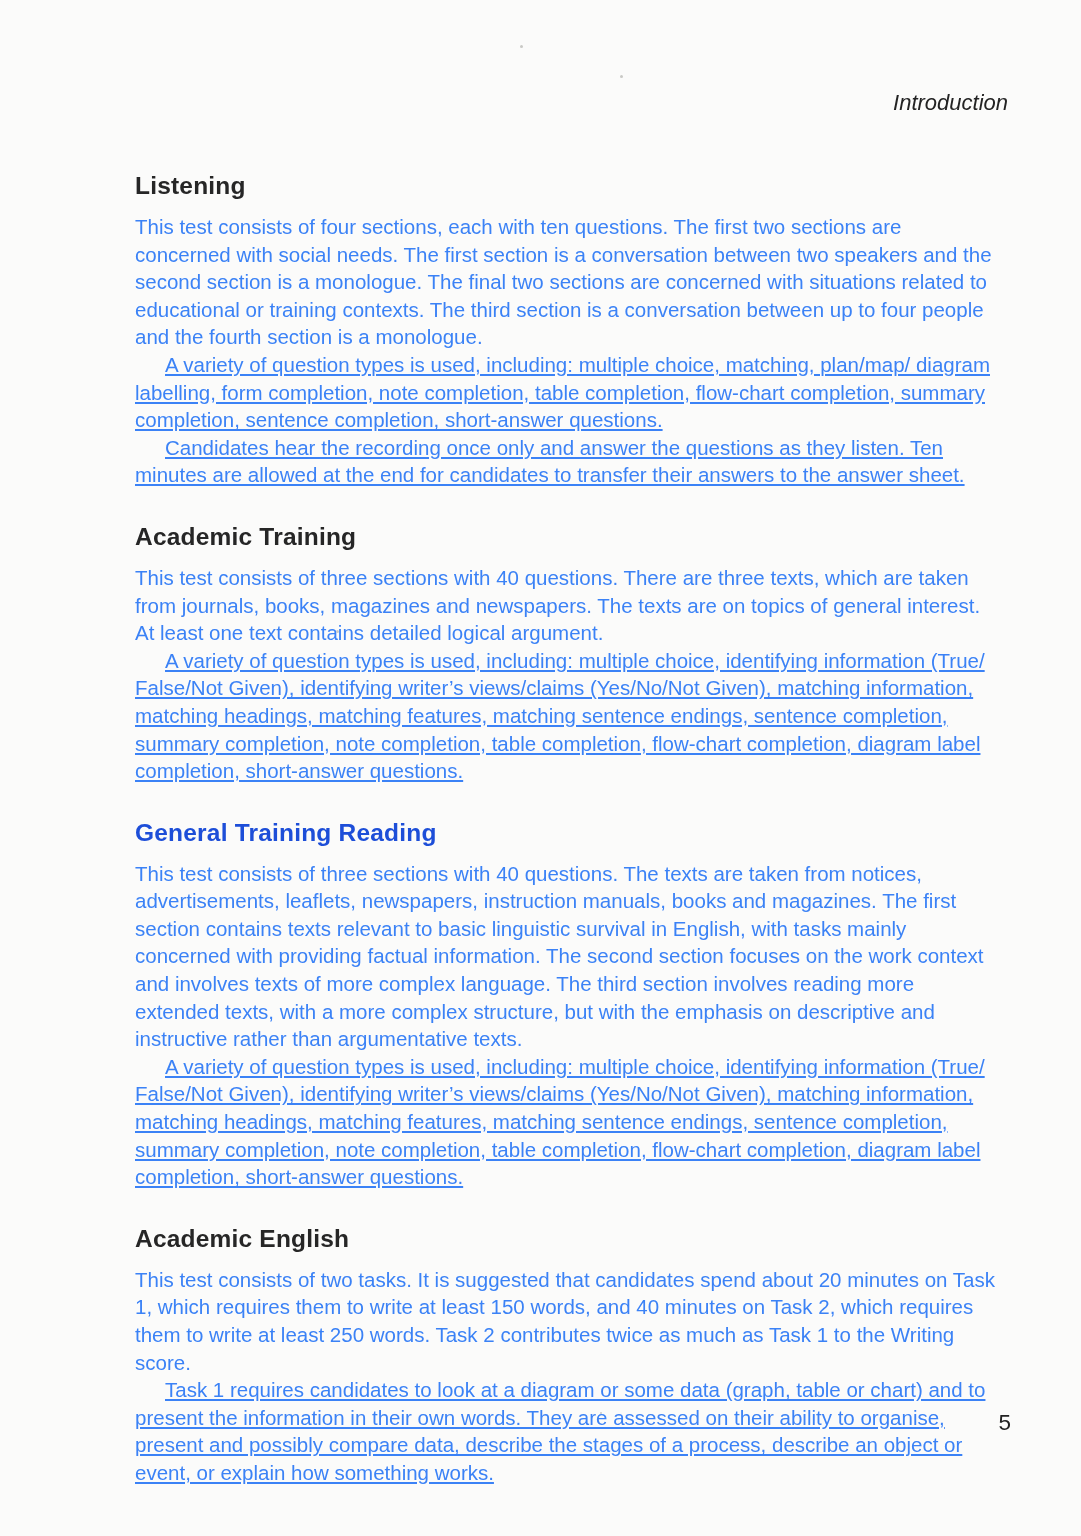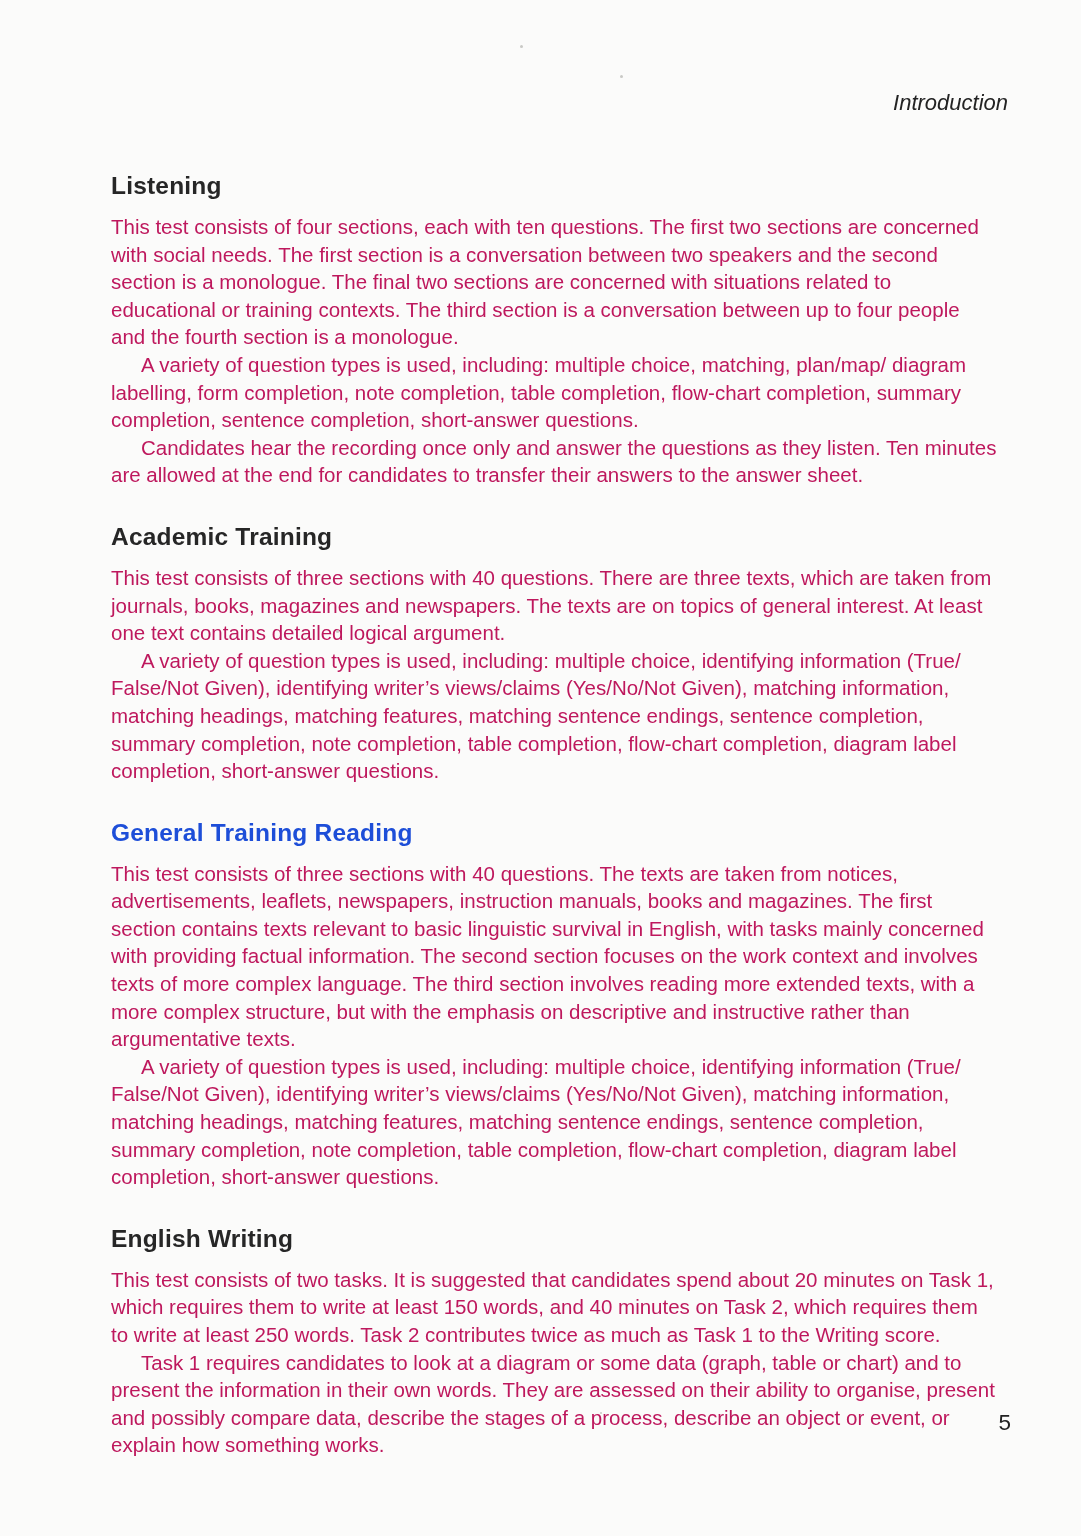--- a/index.html
+++ b/index.html
@@ -23,40 +23,40 @@
     text-align: right;
     font-style: italic;
     font-size: 22px;
     line-height: 26px;
     color: #232323;
   }
   .content {
     margin-left: 111px;
     width: 886px;
   }
-  .doc-section { margin-top: 34px; }
+  .doc-section { margin-top: 34px; margin-left: 24px; }
   .doc-section.first { margin-top: 56px; }
   .heading {
     margin: 0 0 13px 0;
     font-size: 24.5px;
     font-weight: bold;
     letter-spacing: 0.2px;
     color: #262626;
   }
   .heading.light {
     color: #1d4ed8;
   }
   .para {
     margin: 0;
     font-size: 20.5px;
     line-height: 27.6px;
     text-align: left;
-    color: #be185d;
+    color: #3b82f6;
   }
-  .para.indent { text-indent: 30px; }
+  .para.indent { text-indent: 30px; text-decoration: underline; }
   .page-number {
     position: absolute;
     top: 1410px;
     right: 70px;
     font-size: 22.5px;
     color: #222222;
   }
   
   .speckle {
     position: absolute;
@@ -96,21 +96,21 @@
       <p class="para indent">A variety of question types is used, including: multiple choice, identifying information (True/ False/Not Given), identifying writer’s views/claims (Yes/No/Not Given), matching information, matching headings, matching features, matching sentence endings, sentence completion, summary completion, note completion, table completion, flow-chart completion, diagram label completion, short-answer questions.</p>
     </section>
 
     <section class="doc-section">
       <h2 class="heading light">General Training Reading</h2>
       <p class="para">This test consists of three sections with 40 questions. The texts are taken from notices, advertisements, leaflets, newspapers, instruction manuals, books and magazines. The first section contains texts relevant to basic linguistic survival in English, with tasks mainly concerned with providing factual information. The second section focuses on the work context and involves texts of more complex language. The third section involves reading more extended texts, with a more complex structure, but with the emphasis on descriptive and instructive rather than argumentative texts.</p>
       <p class="para indent">A variety of question types is used, including: multiple choice, identifying information (True/ False/Not Given), identifying writer’s views/claims (Yes/No/Not Given), matching information, matching headings, matching features, matching sentence endings, sentence completion, summary completion, note completion, table completion, flow-chart completion, diagram label completion, short-answer questions.</p>
     </section>
 
     <section class="doc-section">
-      <h2 class="heading">English Writing</h2>
+      <h2 class="heading">Academic English</h2>
       <p class="para">This test consists of two tasks. It is suggested that candidates spend about 20 minutes on Task 1, which requires them to write at least 150 words, and 40 minutes on Task 2, which requires them to write at least 250 words. Task 2 contributes twice as much as Task 1 to the Writing score.</p>
       <p class="para indent">Task 1 requires candidates to look at a diagram or some data (graph, table or chart) and to present the information in their own words. They are assessed on their ability to organise, present and possibly compare data, describe the stages of a process, describe an object or event, or explain how something works.</p>
     </section>
 
   </div>
 
   <div class="page-number">5</div>
 
 </div>
 

